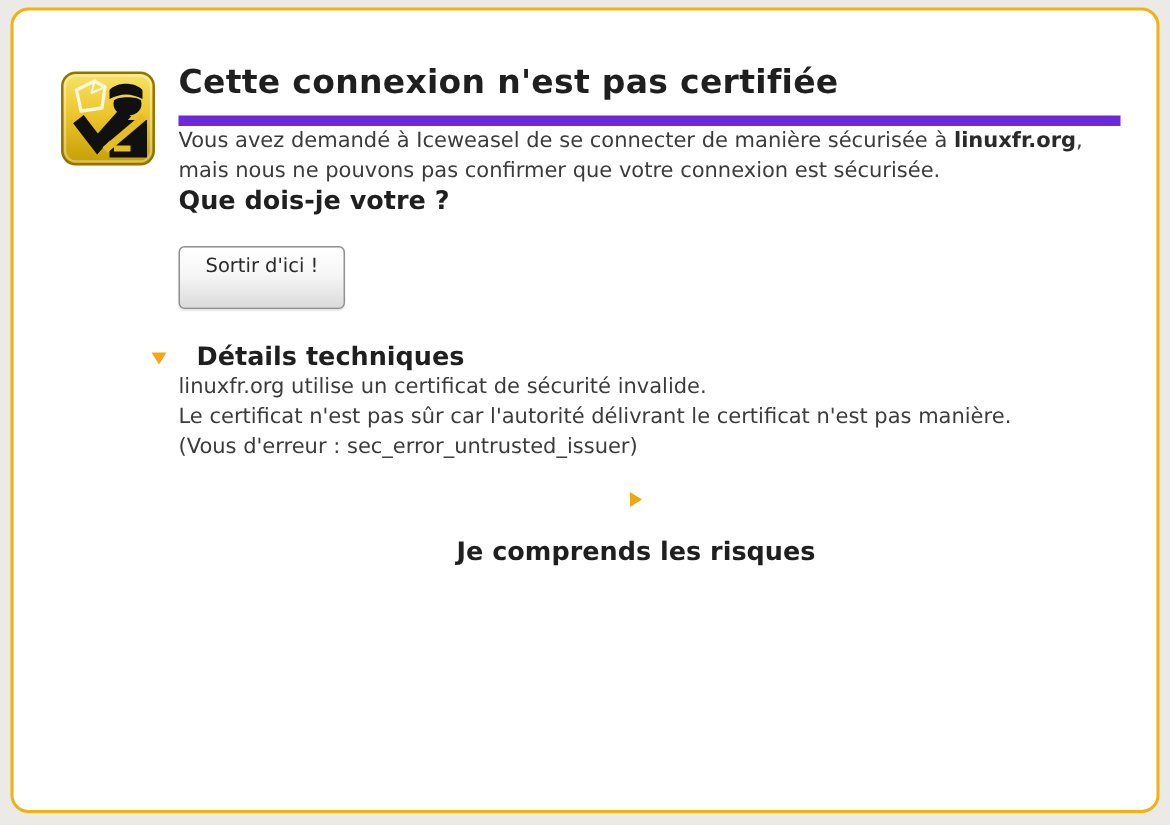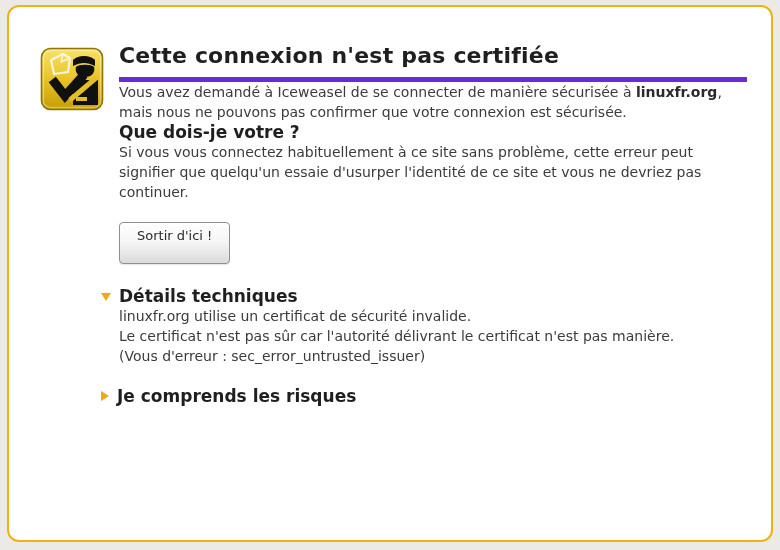--- a/index.html
+++ b/index.html
@@ -28,21 +28,21 @@
     left: 110px; top: 36px;
     width: 628px;
   }
   h1.title {
     margin: 0;
     font-size: 22px;
     font-weight: bold;
     color: #1F1F1F;
     letter-spacing: 0.2px;
     padding-bottom: 9px;
-    border-bottom: 5px solid #6d28d9;
+    border-bottom: 7px solid #6d28d9;
   }
   p.body-text {
     font-size: 14px;
     line-height: 1.43;
     margin: 0;
     color: #3B3B3B;
   }
   .p1 { margin-top: 11px; }
   .p2 { margin-top: 16px; }
   h2.section-heading {
@@ -61,26 +61,26 @@
     padding: 5px 17px 20px 17px;
     background: linear-gradient(to bottom, #FFFFFF 0%, #F6F6F6 45%, #DBDBDB 100%);
     border: 1px solid #8F8F8F;
     border-radius: 4px;
     box-shadow: 0 1px 1px rgba(0,0,0,0.10);
     cursor: pointer;
   }
   .expander-header {
     display: flex;
     align-items: center;
-    gap: 8px;
+    gap: 20px;
     margin-left: -18px;
     cursor: pointer;
   }
   .exp-details { margin-top: 22px; }
-  .exp-risks   { margin-top: 20px; }
+  .exp-risks   { margin-top: 20px; flex-direction: column; }
   .tri {
     width: 0; height: 0;
     display: inline-block;
   }
   .tri-down {
     border-left: 5px solid transparent;
     border-right: 5px solid transparent;
     border-top: 8px solid #F2A713;
     margin-top: 2px;
   }
@@ -121,21 +121,20 @@
 
   <div class="content">
 
     <h1 class="title">Cette connexion n'est pas certifiée</h1>
 
     <p class="body-text p1"><span>Vous avez demandé à Iceweasel de se connecter de manière sécurisée à </span><strong class="domain">linuxfr.org</strong><span>, mais nous ne pouvons pas confirmer que votre connexion est sécurisée.</span></p>
 
 
     <h2 class="section-heading h-what">Que dois-je votre ?</h2>
 
-    <p class="body-text p3">Si vous vous connectez habituellement à ce site sans problème, cette erreur peut signifier que quelqu'un essaie d'usurper l'identité de ce site et vous ne devriez pas continuer.</p>
 
     <button class="exit-btn">Sortir d'ici !</button>
 
     <div class="expander-header exp-details">
       <span class="tri tri-down"></span>
       <h2 class="section-heading">Détails techniques</h2>
     </div>
 
     <p class="body-text detail-line">linuxfr.org utilise un certificat de sécurité invalide.</p>
     <p class="body-text detail-line">Le certificat n'est pas sûr car l'autorité délivrant le certificat n'est pas manière.</p>

